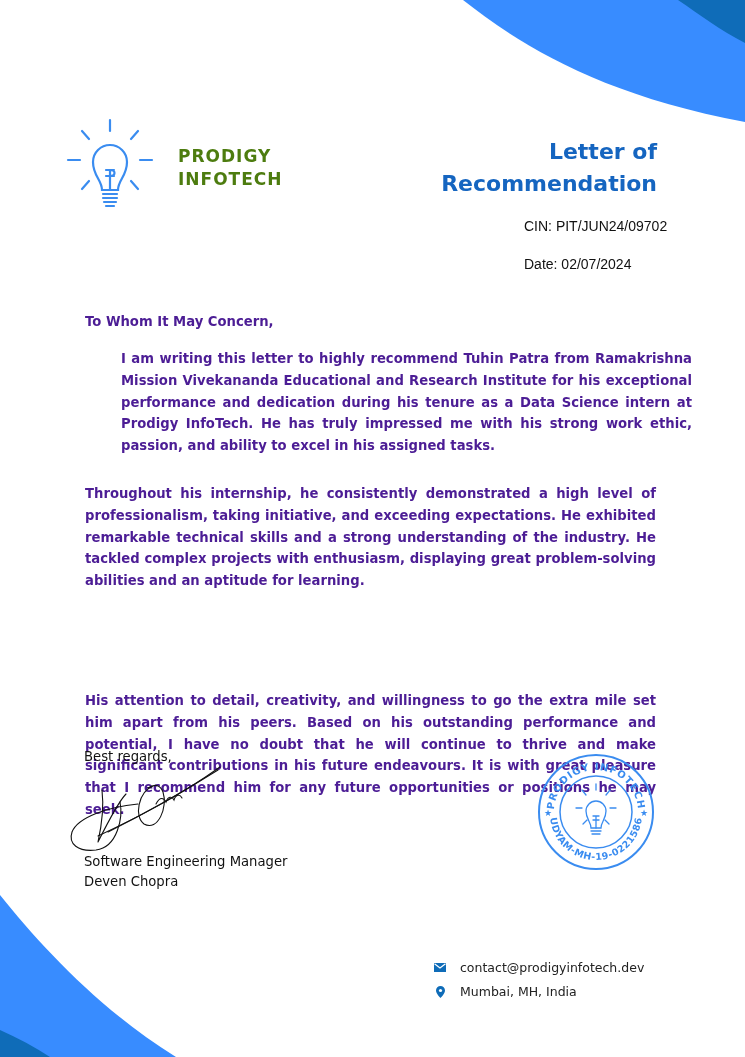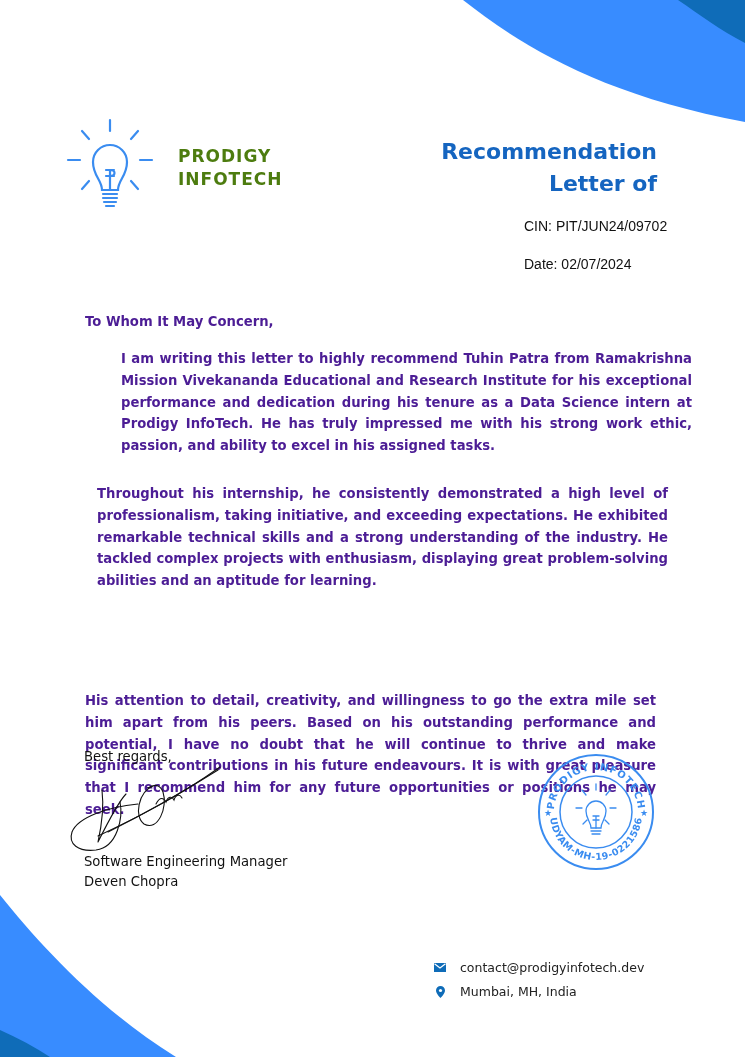--- a/index.html
+++ b/index.html
@@ -7,21 +7,21 @@
   .deco { position: absolute; left: 0; top: 0; width: 745px; height: 1057px; pointer-events: none; }
   .logo { position: absolute; left: 62px; top: 118px; width: 100px; height: 95px; }
   .brand { position: absolute; left: 178px; top: 145px; color: #4d7c0f; font-family: "DejaVu Sans", sans-serif; font-weight: bold; font-size: 17px; letter-spacing: 1px; line-height: 23px; }
   .title { position: absolute; right: 88px; top: 136px; text-align: right; color: #1565c0; font-family: "DejaVu Sans", sans-serif; font-weight: bold; font-size: 22px; line-height: 32px; }
   .meta { position: absolute; left: 524px; font-family: "Liberation Sans", sans-serif; font-size: 14px; color: #111; }
   .cin { top: 218px; }
   .date { top: 256px; }
   .letter { position: absolute; left: 85px; width: 571px; font-family: "DejaVu Sans", sans-serif; font-size: 13.2px; line-height: 21.8px; text-align: justify; color: #4c1d95; font-weight: bold; }
   .salutation { top: 311px; }
   .p1 { top: 348px; margin-left: 36px; }
-  .p2 { top: 483px; margin-left: 12px; }
+  .p2 { top: 483px; }
   .p3 { top: 648px; margin-top: 42px; }
   .closing { position: absolute; left: 84px; top: 749px; font-family: "DejaVu Sans", sans-serif; font-size: 13.2px; }
   .signature { position: absolute; left: 68px; top: 762px; width: 160px; height: 92px; }
   .signer { position: absolute; left: 84px; top: 852px; font-family: "DejaVu Sans", sans-serif; font-size: 13.2px; line-height: 20px; }
   .stamp { position: absolute; left: 536px; top: 752px; width: 120px; height: 120px; }
   .contact { position: absolute; left: 433px; font-family: "DejaVu Sans", sans-serif; font-size: 12.5px; color: #222; display: flex; align-items: center; }
   .contact .ic { width: 14px; height: 14px; margin-right: 13px; display: inline-flex; align-items: center; justify-content: center; }
   .c-email { top: 960px; justify-content: center; }
   .c-loc { top: 984px; }
 </style>
@@ -50,22 +50,22 @@
   <line x1="42" y1="84" x2="54" y2="84"></line>
   <line x1="44" y1="88" x2="52" y2="88"></line>
 </svg>
 
 <div class="brand">
   <div>PRODIGY</div>
   <div>INFOTECH</div>
 </div>
 
 <div class="title">
+  <div>Letter of</div>
   <div>Recommendation</div>
-  <div>Letter of</div>
 </div>
 
 <div class="meta cin">CIN: PIT/JUN24/09702</div>
 <div class="meta date">Date: 02/07/2024</div>
 
 <div class="letter salutation">To Whom It May Concern,</div>
 <div class="letter p1">I am writing this letter to highly recommend Tuhin Patra from Ramakrishna Mission Vivekananda Educational and Research Institute for his exceptional performance and dedication during his tenure as a Data Science intern at Prodigy InfoTech. He has truly impressed me with his strong work ethic, passion, and ability to excel in his assigned tasks.</div>
 <div class="letter p2">Throughout his internship, he consistently demonstrated a high level of professionalism, taking initiative, and exceeding expectations. He exhibited remarkable technical skills and a strong understanding of the industry. He tackled complex projects with enthusiasm, displaying great problem-solving abilities and an aptitude for learning.</div>
 <div class="letter p3">His attention to detail, creativity, and willingness to go the extra mile set him apart from his peers. Based on his outstanding performance and potential, I have no doubt that he will continue to thrive and make significant contributions in his future endeavours. It is with great pleasure that I recommend him for any future opportunities or positions he may seek.</div>
 

